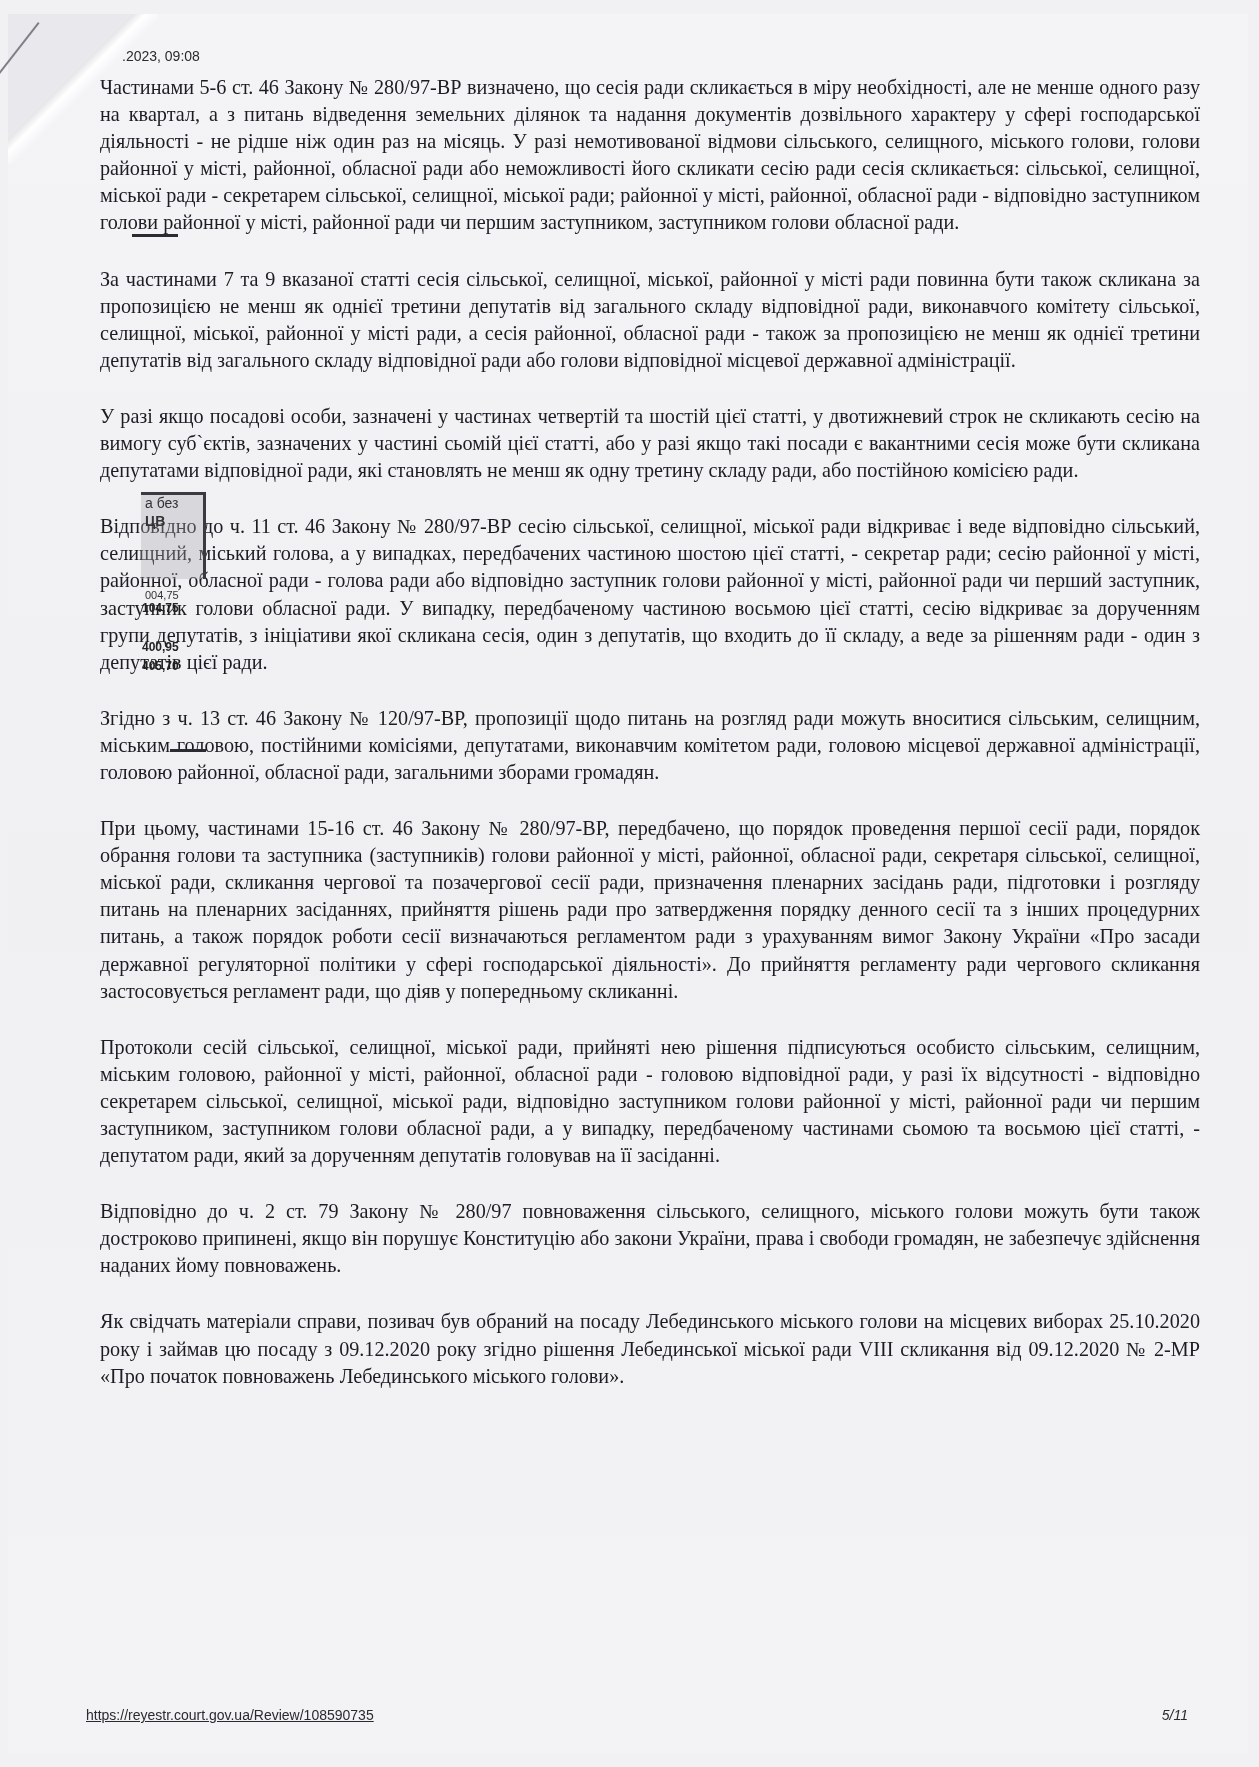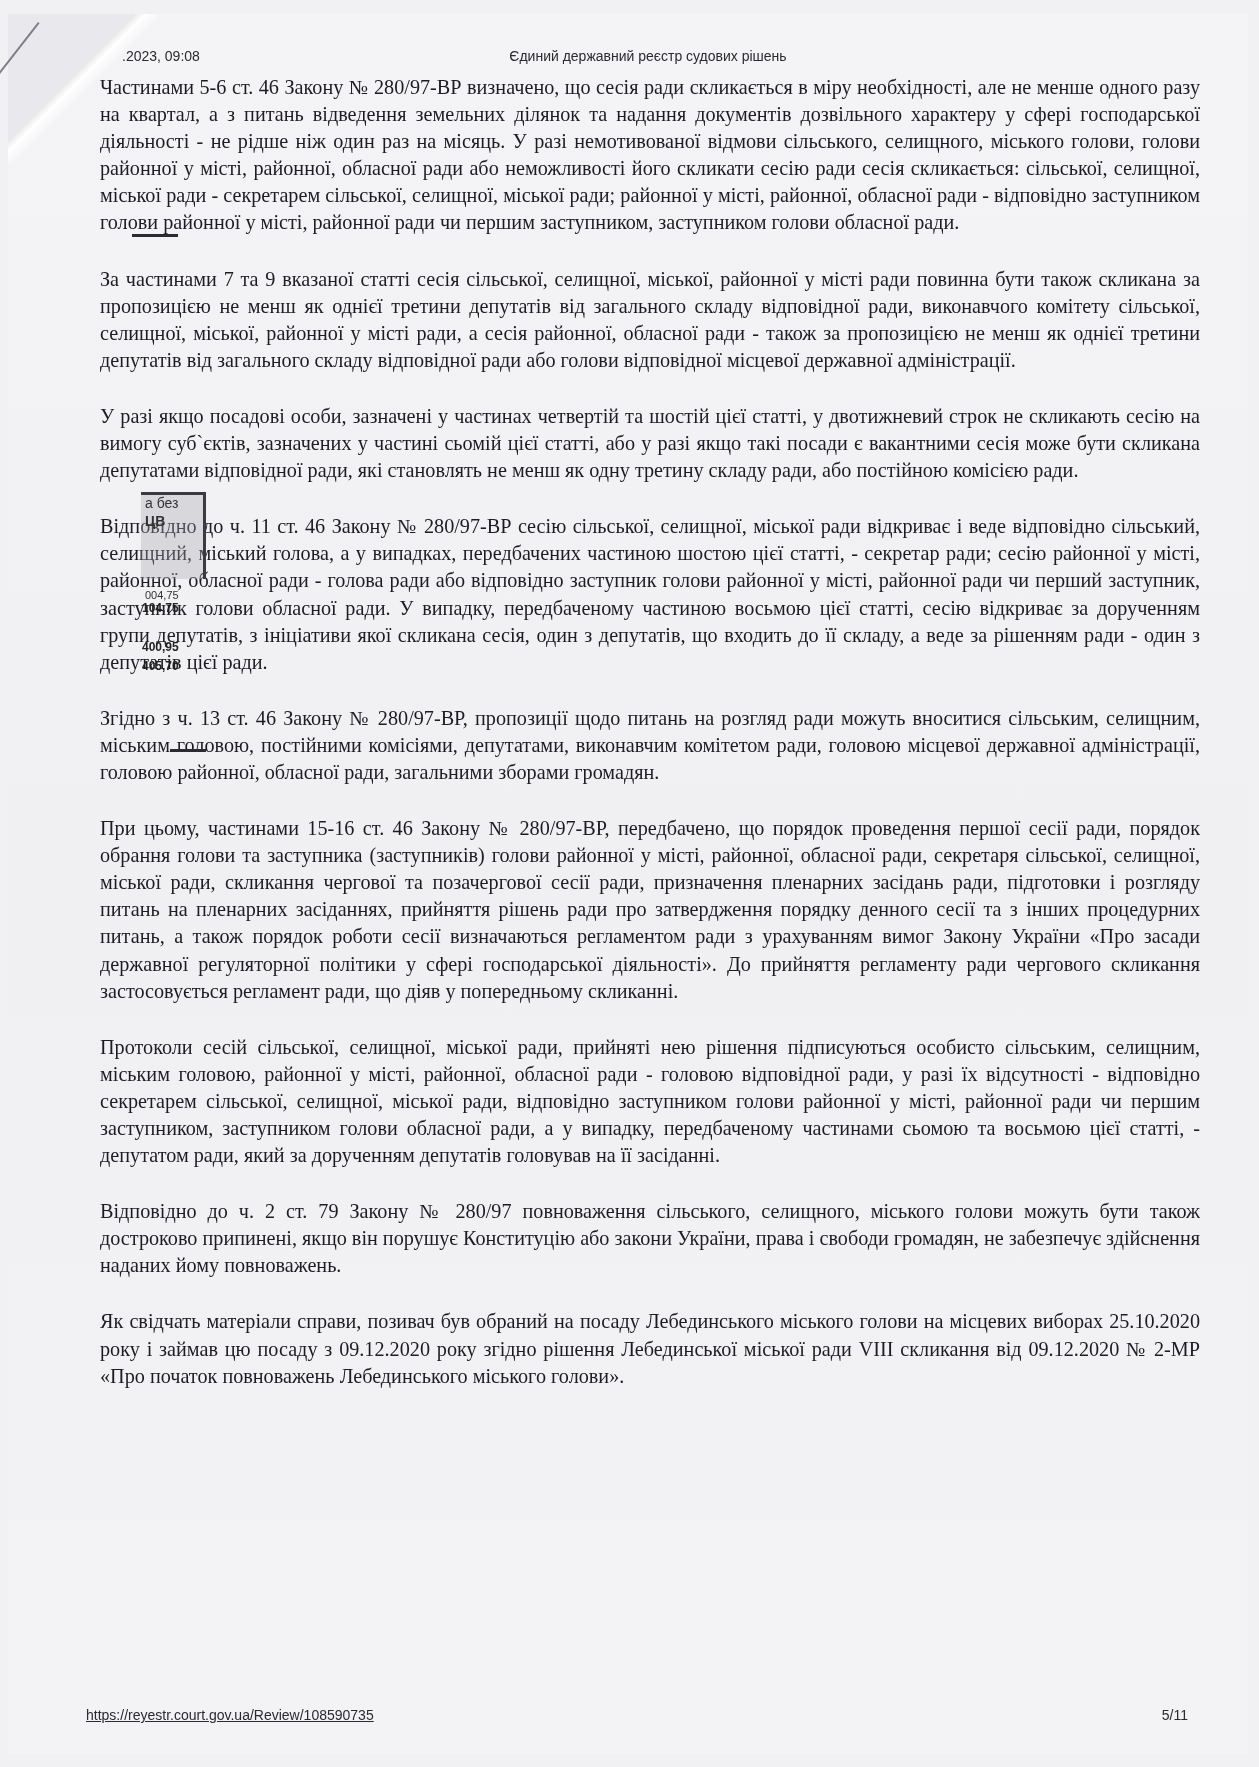--- a/index.html
+++ b/index.html
@@ -60,41 +60,40 @@
   }
   .overnums div:nth-child(2) { margin-top: 20px; }
   .underline-mark {
     position: absolute; height: 3px; background: #2b2b33; z-index: 5;
   }
   .ftr {
     position: absolute; top: 1693px; left: 0; right: 0;
     font-family: "Liberation Sans", sans-serif; font-size: 14px; color: #2a2a2f;
   }
   .ftr .url { position: absolute; left: 78px; text-decoration: underline; }
-  .ftr .pg { position: absolute; right: 60px; }
+  .ftr .pg { position: absolute; right: 60px; font-style: italic; }
 </style>
 </head>
 <body>
 
 <div class="page">
   <div class="fold-shadow"></div>
   <div class="fold"></div>
   <div class="fold-line"></div>
 
   <div class="hdr">
     <span class="date">.2023, 09:08</span>
-    <span class="title">Єдиний державний реєстр судових рішень</span>
   </div>
 
   <div class="content">
     <p>Частинами 5-6 ст. 46 Закону № 280/97-ВР визначено, що сесія ради скликається в міру необхідності, але не менше одного разу на квартал, а з питань відведення земельних ділянок та надання документів дозвільного характеру у сфері господарської діяльності - не рідше ніж один раз на місяць. У разі немотивованої відмови сільського, селищного, міського голови, голови районної у місті, районної, обласної ради або неможливості його скликати сесію ради сесія скликається: сільської, селищної, міської ради - секретарем сільської, селищної, міської ради; районної у місті, районної, обласної ради - відповідно заступником голови районної у місті, районної ради чи першим заступником, заступником голови обласної ради.</p>
     <p>За частинами 7 та 9 вказаної статті сесія сільської, селищної, міської, районної у місті ради повинна бути також скликана за пропозицією не менш як однієї третини депутатів від загального складу відповідної ради, виконавчого комітету сільської, селищної, міської, районної у місті ради, а сесія районної, обласної ради - також за пропозицією не менш як однієї третини депутатів від загального складу відповідної ради або голови відповідної місцевої державної адміністрації.</p>
     <p>У разі якщо посадові особи, зазначені у частинах четвертій та шостій цієї статті, у двотижневий строк не скликають сесію на вимогу суб`єктів, зазначених у частині сьомій цієї статті, або у разі якщо такі посади є вакантними сесія може бути скликана депутатами відповідної ради, які становлять не менш як одну третину складу ради, або постійною комісією ради.</p>
     <p>Відповідно до ч. 11 ст. 46 Закону № 280/97-ВР сесію сільської, селищної, міської ради відкриває і веде відповідно сільський, селищний, міський голова, а у випадках, передбачених частиною шостою цієї статті, - секретар ради; сесію районної у місті, районної, обласної ради - голова ради або відповідно заступник голови районної у місті, районної ради чи перший заступник, заступник голови обласної ради. У випадку, передбаченому частиною восьмою цієї статті, сесію відкриває за дорученням групи депутатів, з ініціативи якої скликана сесія, один з депутатів, що входить до її складу, а веде за рішенням ради - один з депутатів цієї ради.</p>
-    <p>Згідно з ч. 13 ст. 46 Закону № 280/97-ВР, пропозиції щодо питань на розгляд ради можуть вноситися сільським, селищним, міським головою, постійними комісіями, депутатами, виконавчим комітетом ради, головою місцевої державної адміністрації, головою районної, обласної ради, загальними зборами громадян.</p>
+    <p>Згідно з ч. 13 ст. 46 Закону № 120/97-ВР, пропозиції щодо питань на розгляд ради можуть вноситися сільським, селищним, міським головою, постійними комісіями, депутатами, виконавчим комітетом ради, головою місцевої державної адміністрації, головою районної, обласної ради, загальними зборами громадян.</p>
     <p>При цьому, частинами 15-16 ст. 46 Закону № 280/97-ВР, передбачено, що порядок проведення першої сесії ради, порядок обрання голови та заступника (заступників) голови районної у місті, районної, обласної ради, секретаря сільської, селищної, міської ради, скликання чергової та позачергової сесії ради, призначення пленарних засідань ради, підготовки і розгляду питань на пленарних засіданнях, прийняття рішень ради про затвердження порядку денного сесії та з інших процедурних питань, а також порядок роботи сесії визначаються регламентом ради з урахуванням вимог Закону України «Про засади державної регуляторної політики у сфері господарської діяльності». До прийняття регламенту ради чергового скликання застосовується регламент ради, що діяв у попередньому скликанні.</p>
     <p>Протоколи сесій сільської, селищної, міської ради, прийняті нею рішення підписуються особисто сільським, селищним, міським головою, районної у місті, районної, обласної ради - головою відповідної ради, у разі їх відсутності - відповідно секретарем сільської, селищної, міської ради, відповідно заступником голови районної у місті, районної ради чи першим заступником, заступником голови обласної ради, а у випадку, передбаченому частинами сьомою та восьмою цієї статті, - депутатом ради, який за дорученням депутатів головував на її засіданні.</p>
     <p>Відповідно до ч. 2 ст. 79 Закону № 280/97 повноваження сільського, селищного, міського голови можуть бути також достроково припинені, якщо він порушує Конституцію або закони України, права і свободи громадян, не забезпечує здійснення наданих йому повноважень.</p>
     <p>Як свідчать матеріали справи, позивач був обраний на посаду Лебединського міського голови на місцевих виборах 25.10.2020 року і займав цю посаду з 09.12.2020 року згідно рішення Лебединської міської ради VIII скликання від 09.12.2020 № 2-МР «Про початок повноважень Лебединського міського голови».</p>
   </div>
 
   <div class="stamp">
     <span class="s1">а без</span>
     <span class="s2">ЦВ</span>
     <span class="s3">004,75</span>

